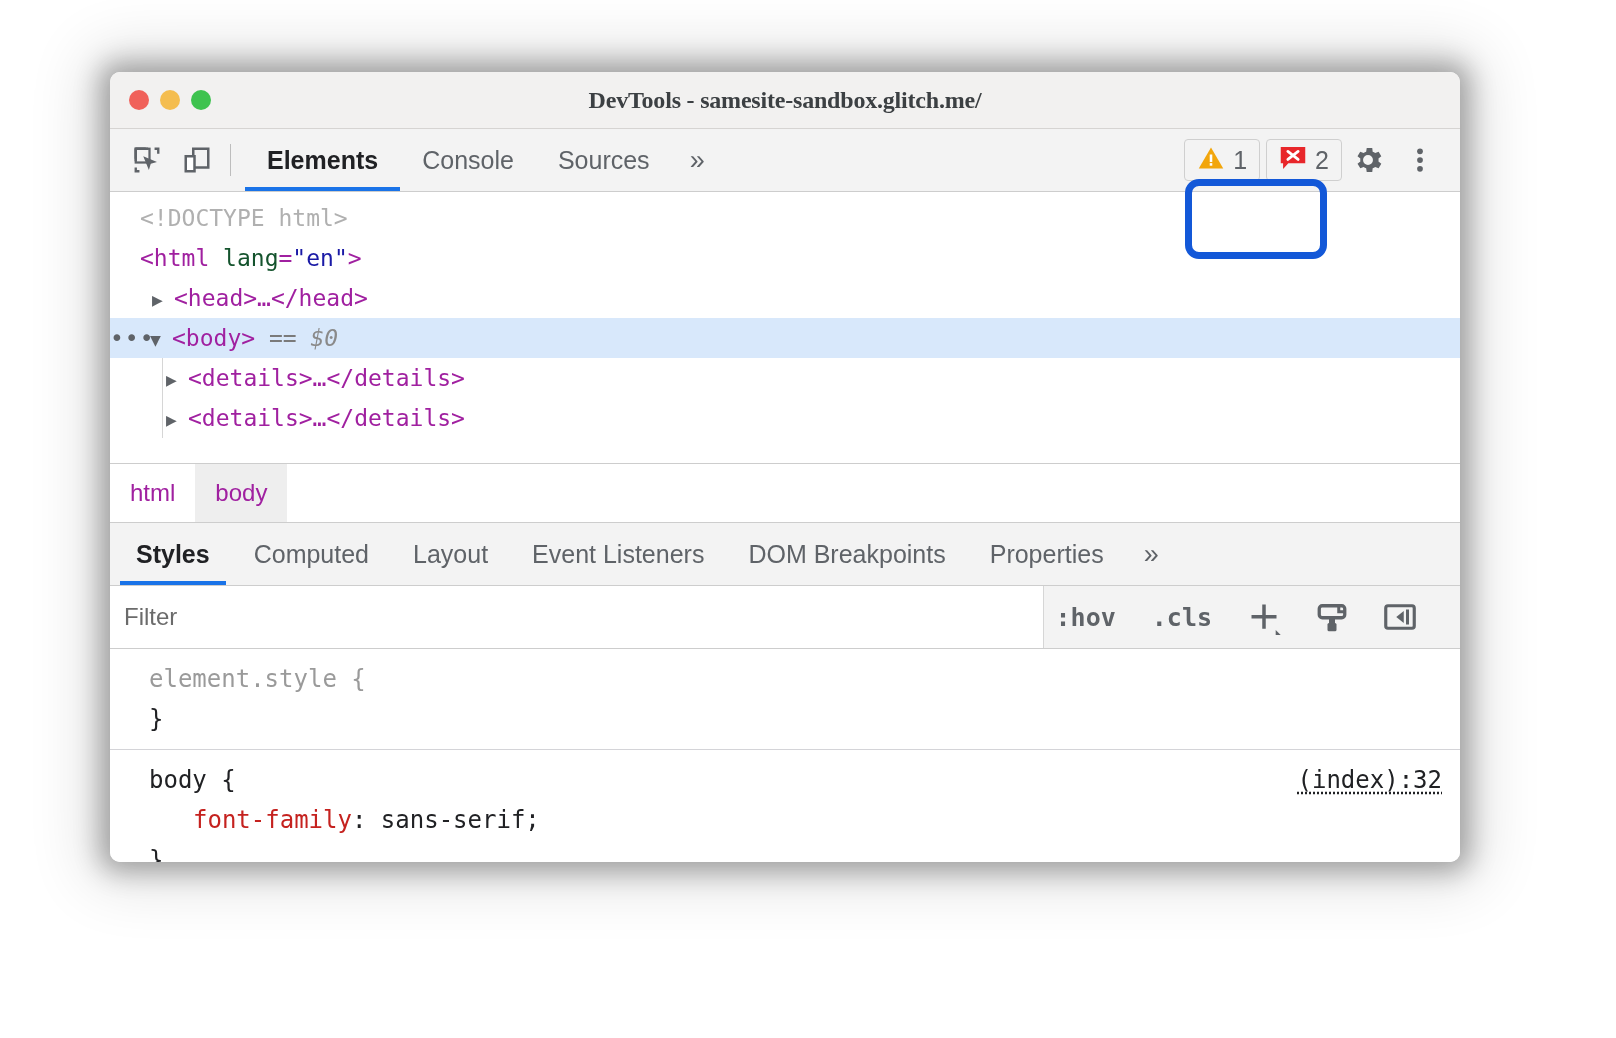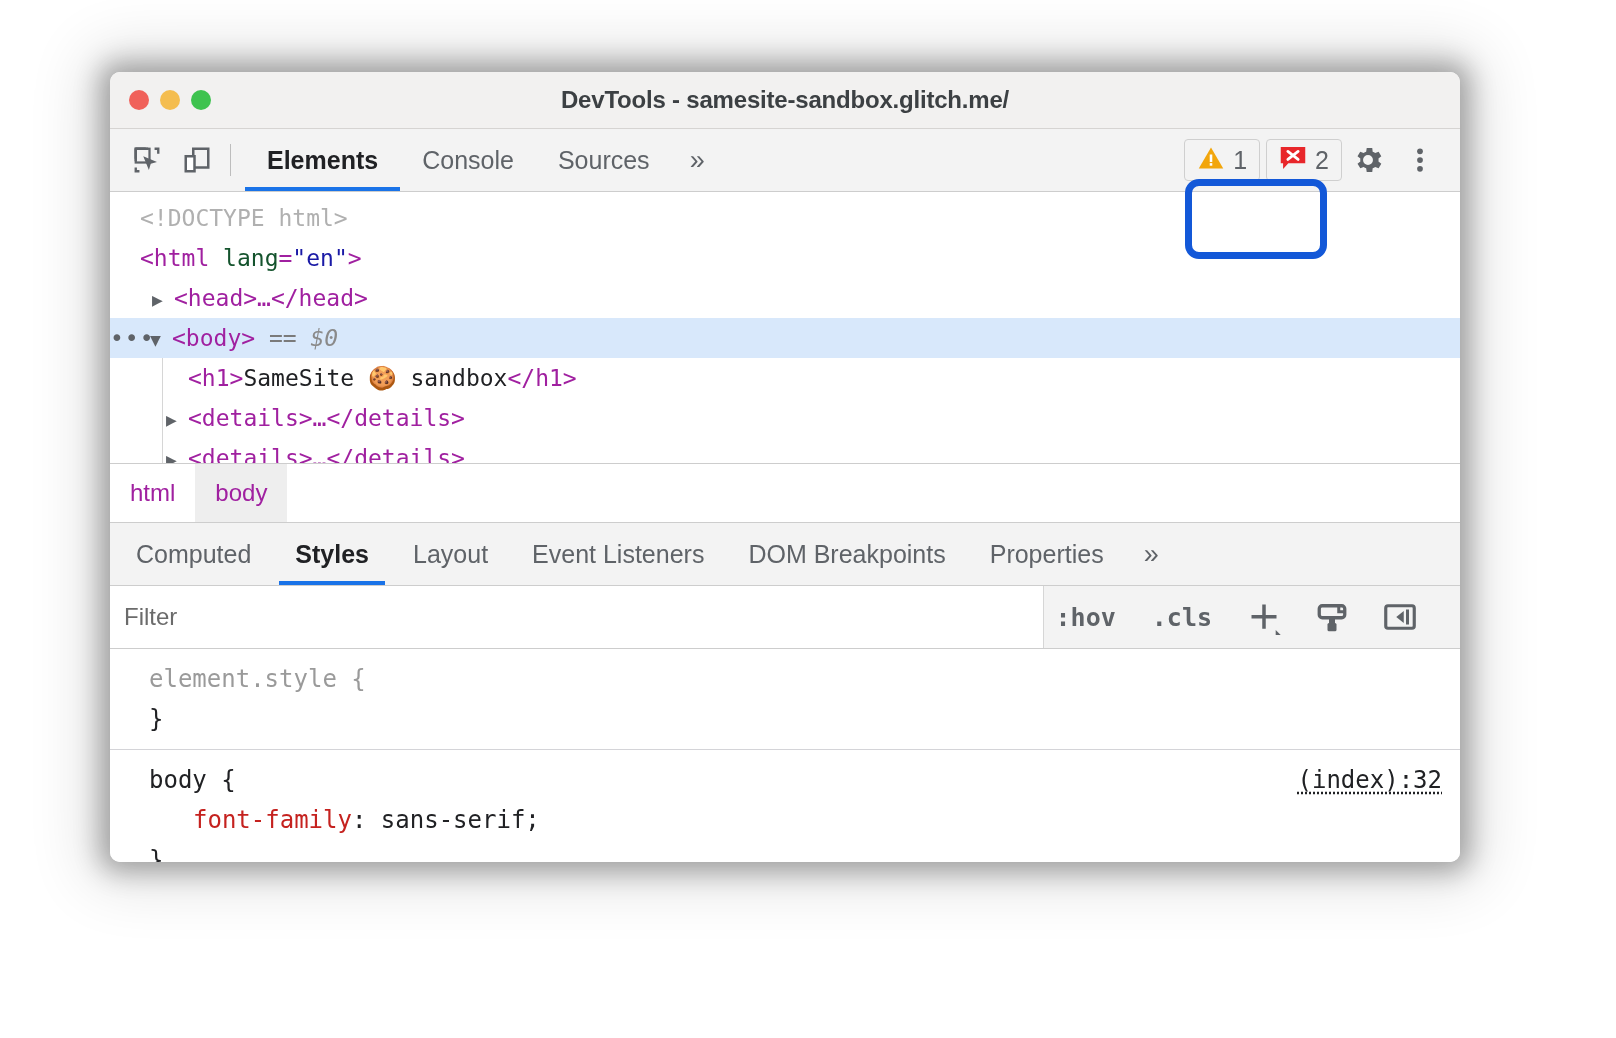--- a/index.html
+++ b/index.html
@@ -51,20 +51,21 @@
   .dot.yellow { background: #f4bd4f; }
   .dot.green { background: #3ec34f; }
   .title-text {
     position: absolute;
     left: 0; right: 0;
     text-align: center;
     font-size: 24px;
     font-weight: bold;
     color: #3c4043;
     letter-spacing: -0.2px;
+    font-family: Liberation Serif, serif;
   }
 
   
   .toolbar {
     height: 62px;
     background: #f3f3f3;
     border-bottom: 1px solid #cdcdcd;
     display: flex;
     align-items: center;
     position: relative;
@@ -398,36 +399,35 @@
     <div class="dom-tree">
 
       <div class="node"><span class="doctype">&lt;!DOCTYPE html&gt;</span></div>
 
       <div class="node"><span class="tag">&lt;html </span><span class="attr-name">lang</span><span class="tag">=</span><span class="attr-val">"en"</span><span class="tag">&gt;</span></div>
 
       <div class="node" style="padding-left:42px"><span class="tri">▶</span><span class="tag">&lt;head&gt;…&lt;/head&gt;</span></div>
 
       <div class="node sel"><span class="ellipsis-dots">•••</span><span class="tri">▼</span><span class="tag">&lt;body&gt;</span><span class="eq"> </span><span class="eq">==</span><span class="eq"> </span><span class="dollar">$0</span></div>
 
-      <div class="node" style="padding-left:78px"><span class="indent-guide"></span><span class="tag">&lt;h1&gt;</span><span class="txt">SameSite 🍪 sandbox</span><span class="tag">&lt;/h1&gt;</span></div>
 
       <div class="node" style="padding-left:56px"><span class="indent-guide"></span><span class="tri">▶</span><span class="tag">&lt;details&gt;…&lt;/details&gt;</span></div>
 
       <div class="node" style="padding-left:56px"><span class="indent-guide"></span><span class="tri">▶</span><span class="tag">&lt;details&gt;…&lt;/details&gt;</span></div>
 
     </div>
 
     <div class="breadcrumb">
       <div class="crumb">html</div>
       <div class="crumb active">body</div>
     </div>
 
     <div class="pane-tabs">
+      <div class="ptab active">Styles</div>
       <div class="ptab">Computed</div>
-      <div class="ptab active">Styles</div>
       <div class="ptab">Layout</div>
       <div class="ptab">Event Listeners</div>
       <div class="ptab">DOM Breakpoints</div>
       <div class="ptab">Properties</div>
       <div class="ptab-more">»</div>
     </div>
 
     <div class="filterbar">
       <div class="filter-shell">
         <span class="filter-ph">Filter</span>

